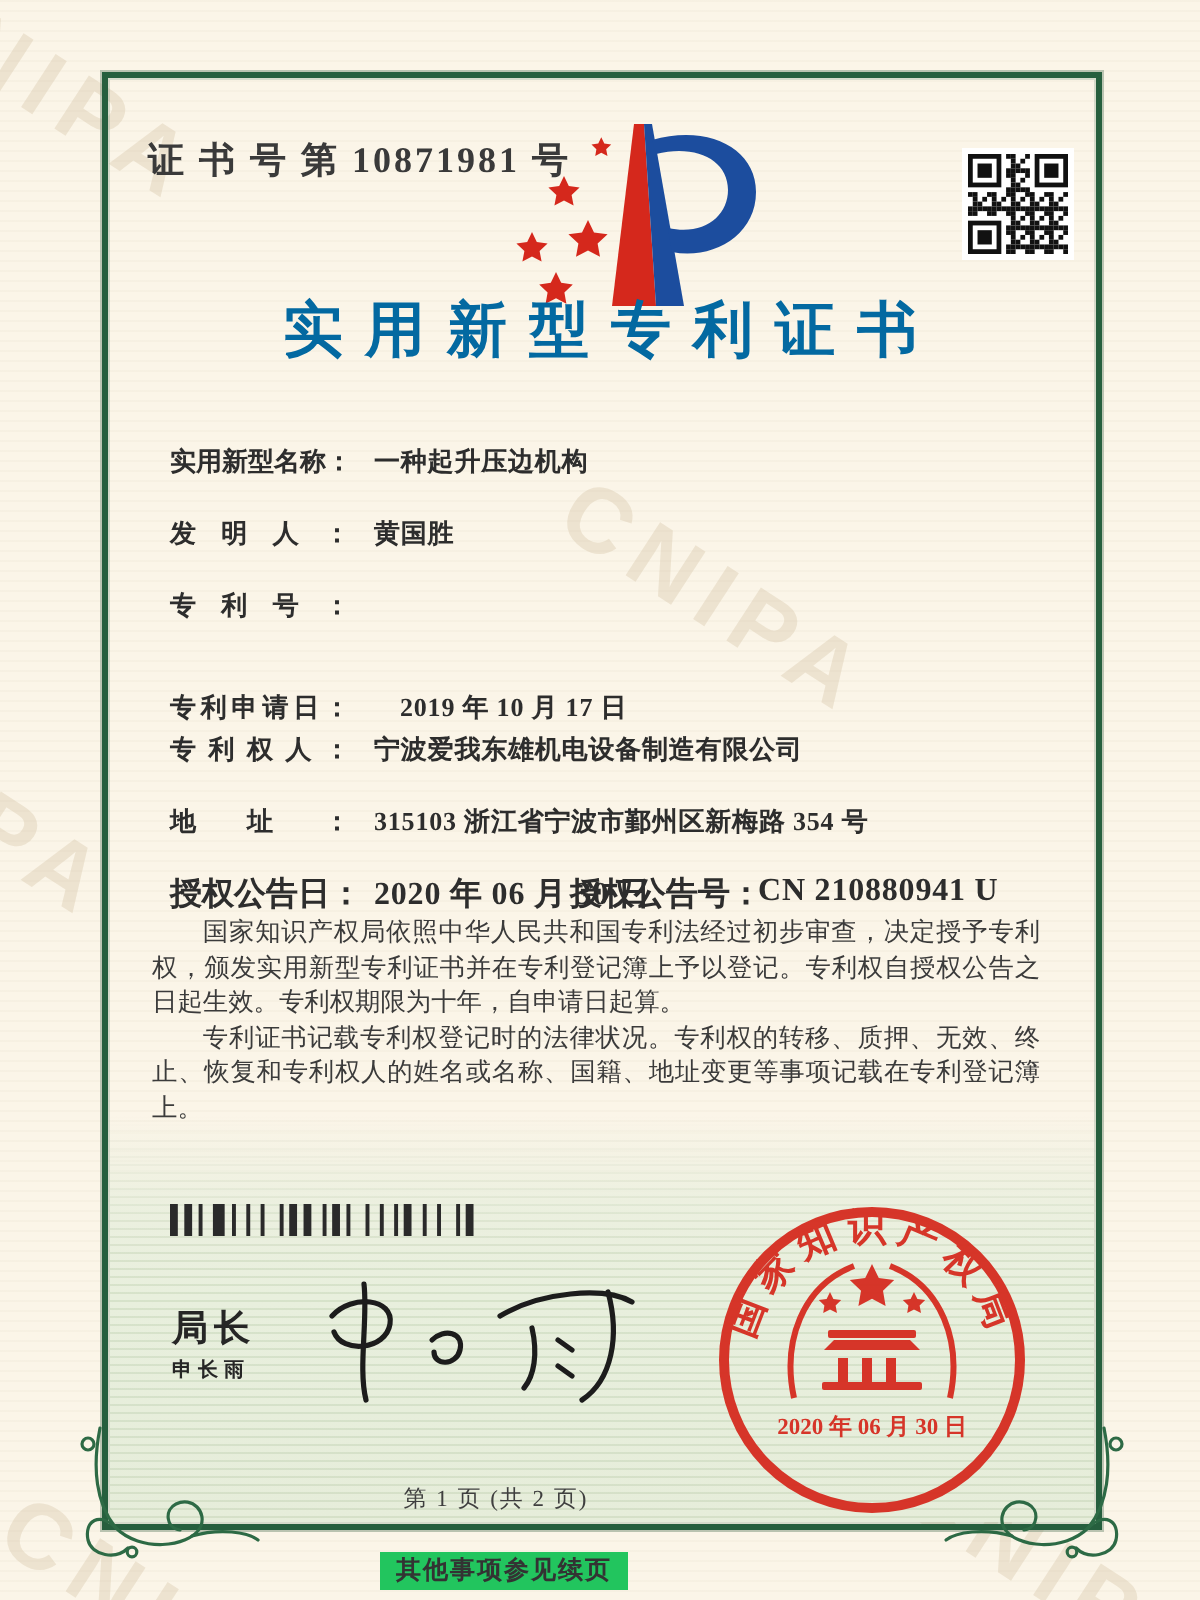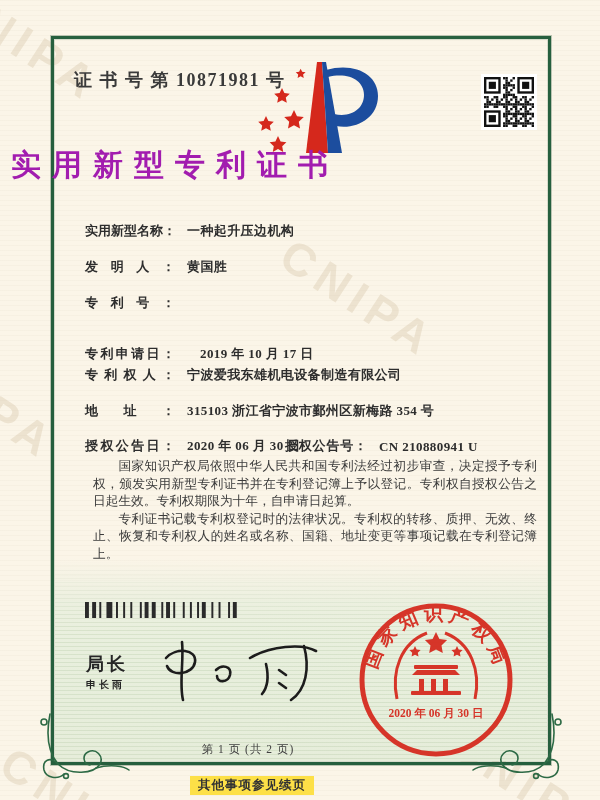--- a/index.html
+++ b/index.html
@@ -38,44 +38,44 @@
     mask-image:linear-gradient(180deg, transparent 0, #000 70px);
   }
   .content{position:absolute;left:0;top:0;width:600px;height:800px;z-index:2;}
   .cert-no{
     position:absolute;left:74px;top:68px;
     font-size:18px;font-weight:600;letter-spacing:1.5px;color:#3a3a3a;
   }
   .logo{position:absolute;left:256px;top:60px;}
   .qr{position:absolute;left:481px;top:74px;background:#fff;padding:3px;}
   .title{
-    position:absolute;left:0;top:145px;width:600px;text-align:left;
-    font-size:30px;font-weight:700;letter-spacing:11px;text-indent:11px;color:#a21caf;
+    position:absolute;left:0;top:145px;width:600px;text-align:center;
+    font-size:30px;font-weight:700;letter-spacing:11px;text-indent:11px;color:#0369a1;
   }
   .field-row{
     position:absolute;left:85px;display:flex;align-items:baseline;
     font-size:13px;font-weight:600;color:#2d2d2d;white-space:nowrap;
   }
   .field-label{display:inline-block;width:90px;text-align:justify;text-align-last:justify;}
   .field-value{margin-left:12px;letter-spacing:0.4px;}
-  .grant-pair{position:absolute;display:flex;align-items:flex-end;font-size:13px;font-weight:600;color:#2d2d2d;white-space:nowrap;}
+  .grant-pair{position:absolute;display:flex;align-items:flex-start;font-size:16px;font-weight:600;color:#2d2d2d;white-space:nowrap;}
   .body-text{
-    position:absolute;left:93px;top:458px;width:444px;
+    position:absolute;left:76px;top:458px;width:444px;
     font-size:12.7px;line-height:17.6px;color:#3b3b3b;text-align:justify;font-weight:500;
   }
   .body-text p{margin:0;text-indent:2em;}
   .barcode{position:absolute;left:85px;top:602px;}
   .signer-title{position:absolute;left:86px;top:652px;font-size:18px;font-weight:700;letter-spacing:3px;color:#262626;}
   .signer-name{position:absolute;left:86px;top:678px;font-size:10px;font-weight:700;letter-spacing:3px;color:#262626;}
   .signature{position:absolute;left:152px;top:634px;}
   .seal{position:absolute;left:357px;top:601px;opacity:0.93;}
   .page-info{position:absolute;left:168px;top:742px;width:160px;text-align:center;font-size:11.5px;color:#3f3f3f;letter-spacing:1px;}
   .footer-note{
     position:absolute;left:190px;top:776px;width:120px;text-align:center;
-    font-size:12.5px;font-weight:600;color:#333;background:#fde047;padding:1px 2px;letter-spacing:1px;
+    font-size:12.5px;font-weight:600;color:#333;background:#22c55e;padding:1px 2px;letter-spacing:1px;
   }
   .ornament{position:absolute;z-index:2;}
 </style>
 </head>
 <body>
 
 <div class="page">
 
   <div class="wm" style="left:-36px;top:-28px;">CNIPA</div>
   <div class="wm" style="left:300px;top:228px;">CNIPA</div>

